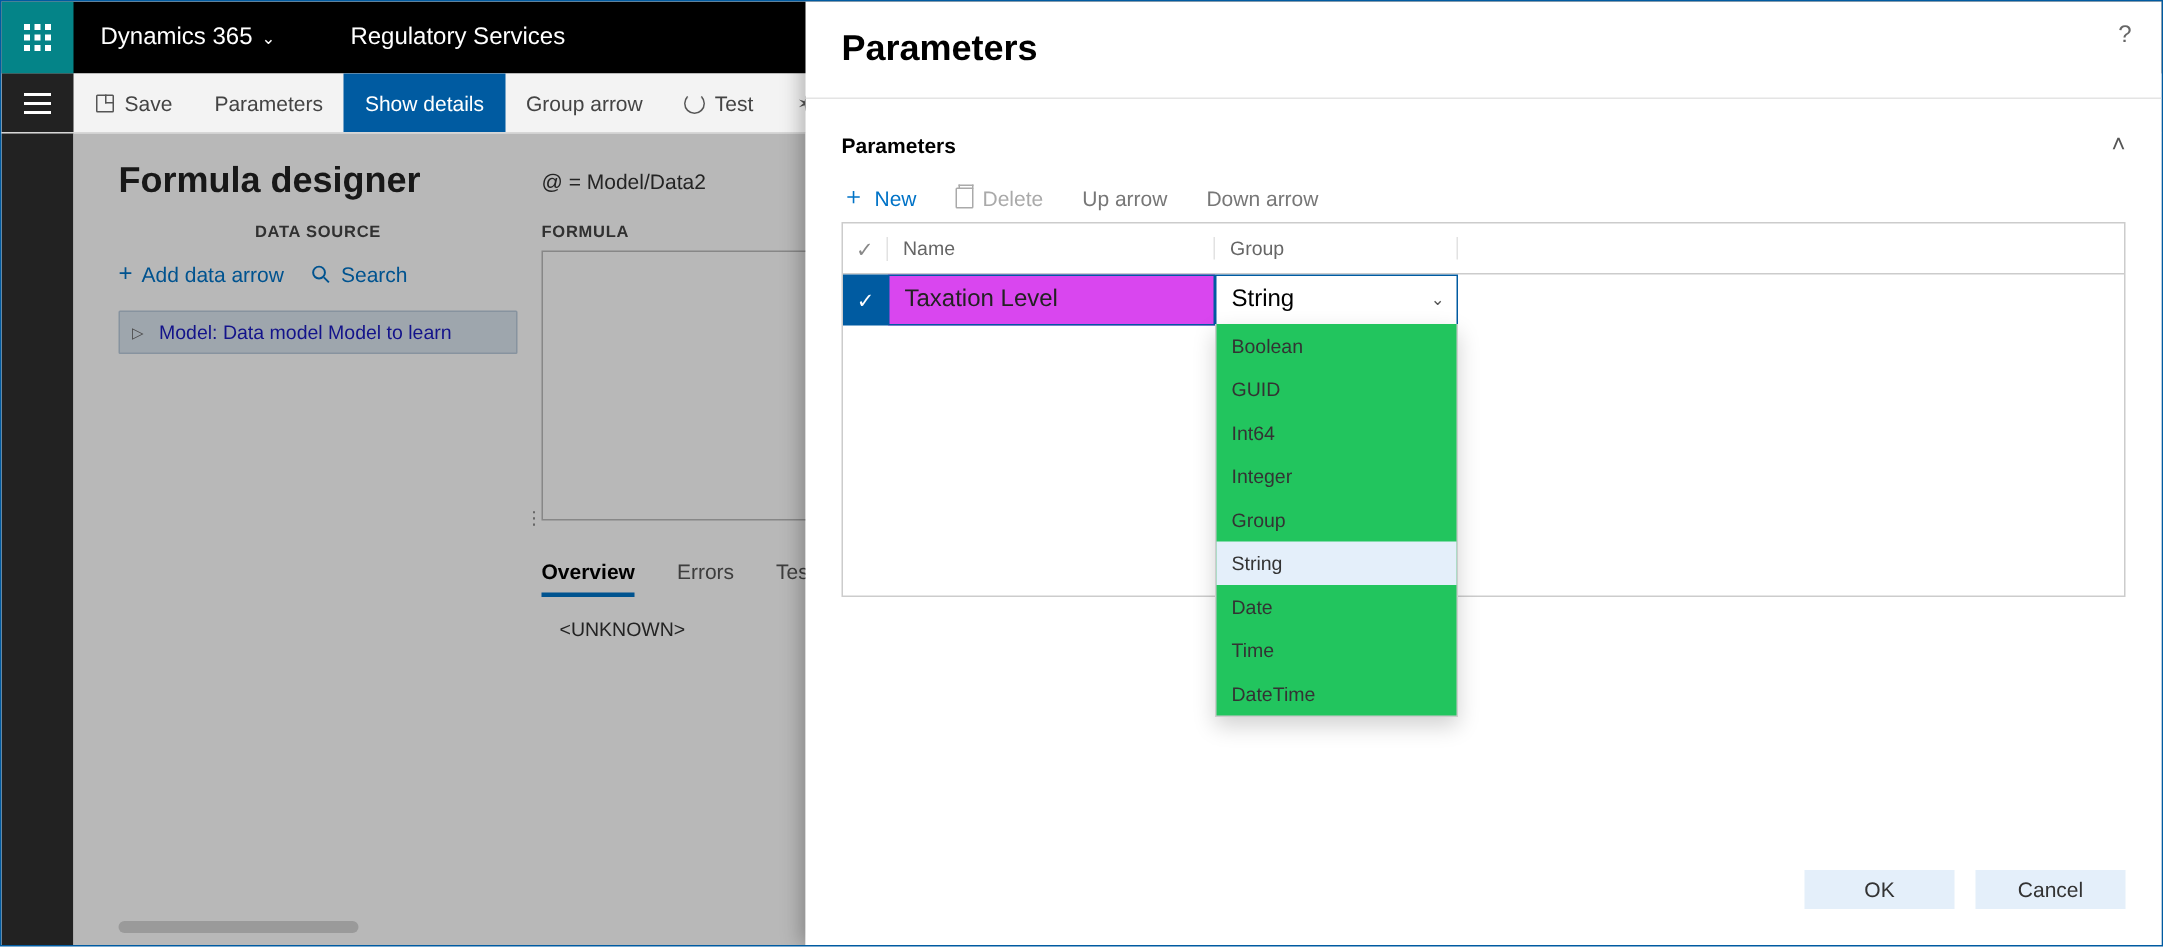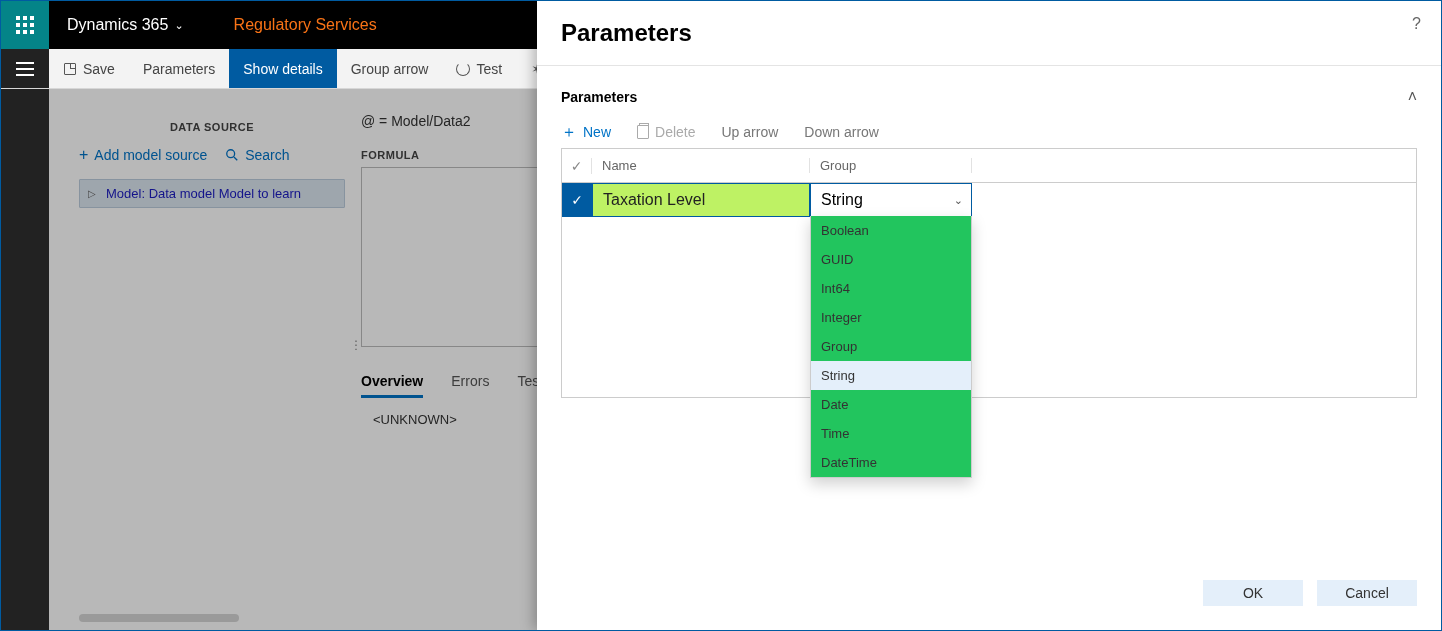--- a/index.html
+++ b/index.html
@@ -6,21 +6,21 @@
   html, body { width: 1442px; height: 631px; overflow: hidden; background: #fff; }
   body { position: relative; border: 1px solid #005ba1; }
 
   
   .titlebar { height: 48px; background: #000; color: #fff; display: flex; align-items: center; }
   .waffle { width: 48px; height: 48px; background: #048488; display:flex; align-items:center; justify-content:center; cursor:pointer;}
   .waffle-grid { display:grid; grid-template-columns: repeat(3,4px); grid-template-rows: repeat(3,4px); gap:3px;}
   .waffle-grid span { background:#fff; width:4px; height:4px;}
   .brand { padding:0 18px; font-size:16px; display:flex; align-items:center; gap:6px; }
   .brand-chevron { font-size:11px; }
-  .module { padding:0 32px; font-size:16px; color:#f97316; }
+  .module { padding:0 32px; font-size:16px; color:#ffffff; }
 
   
   .cmdrow { display:flex; height:40px; background:#f3f3f3; border-bottom:1px solid #d7d7d7; }
   .hamburger { width:48px; background:#222; color:#fff; display:flex; align-items:center; justify-content:center; cursor:pointer;}
   .hamburger-lines { width:18px; height:2px; background:#fff; position:relative;}
   .hamburger-lines::before,.hamburger-lines::after{content:"";position:absolute;left:0;width:18px;height:2px;background:#fff;}
   .hamburger-lines::before{top:-6px;} .hamburger-lines::after{top:6px;}
   .cmd { padding:0 14px; display:flex; align-items:center; gap:6px; font-size:14px; color:#444; cursor:pointer; }
   .cmd.active { background:#005ba1; color:#fff; }
   .ico { width:14px; height:14px; display:inline-flex; align-items:center; justify-content:center; }
@@ -72,21 +72,21 @@
   .tcmd.disabled{ color:#aaa;}
   .trash{ width:12px;height:14px;border:1.2px solid #aaa;border-radius:1px;position:relative;}
   .trash::before{content:"";position:absolute;top:-3px;left:1px;width:8px;height:2px;border:1.2px solid #aaa;border-bottom:none;}
   .grid{ border:1px solid #ccc; height:250px; position:relative; background:#fff;}
   .grid-head{ display:flex; height:34px; border-bottom:1px solid #ccc; font-size:13px; color:#666; align-items:center;}
   .col-check{ width:30px; display:flex; justify-content:center; align-items:center; border-right:1px solid #e2e2e2;}
   .col-name{ width:218px; padding-left:10px; display:flex; align-items:center; border-right:1px solid #e2e2e2;}
   .col-type{ width:162px; padding-left:10px; display:flex; align-items:center; border-right:1px solid #e2e2e2;}
   .grid-row{ display:flex; height:34px; align-items:stretch;}
   .grid-row .col-check{ background:#005ba1; color:#fff; border-right:none;}
-  .grid-row .col-name{ background:#bef264; border:1px solid #005ba1; color:#222;}
+  .grid-row .col-name{ background:#d946ef; border:1px solid #005ba1; color:#222;}
   .grid-row .col-type{ border:1px solid #005ba1; position:relative; background:#fff;}
   .type-value{ flex:1; display:flex; align-items:center;}
   .dd-arrow{ position:absolute; right:8px; top:50%; transform:translateY(-50%); font-size:11px; color:#555; cursor:pointer;}
   .check-mark{ font-size:14px; }
   .dropdown{ position:absolute; top:67px; left:248px; width:162px; border:1px solid #ccc; border-top:none; background:#22c55e; box-shadow:0 6px 14px rgba(0,0,0,.18); z-index:5;}
   .dd-item{ padding:7px 10px; font-size:13px; color:#333; cursor:pointer;}
   .dd-item.sel{ background:#e4effa;}
   .panel-footer{ position:absolute; bottom:24px; right:24px; display:flex; gap:14px;}
   .btn{ width:100px; height:26px; background:#e4effa; color:#333; font-size:14px; display:flex; align-items:center; justify-content:center; cursor:pointer;}
 
@@ -145,25 +145,26 @@
   <div class="cmd">
     <span class="ico tr-ico">✶</span>
     <span>Tran</span>
   </div>
 </div>
 
 <div class="leftrail"></div>
 
 <div class="main">
   <div class="left-pane">
+    <div class="page-title">Formula designer</div>
     <div class="subhdr">DATA SOURCE</div>
     <div class="ds-tools">
       <div class="ds-action">
         <span class="plus-ico">+</span>
-        <span>Add model source</span>
+        <span>Add data arrow</span>
       </div>
       <div class="ds-action">
         <svg class="search-ico-svg" viewBox="0 0 16 16">
             <circle cx="6.5" cy="6.5" r="4.5" fill="none" stroke="#0073c7" stroke-width="1.5"></circle>
             <line x1="10.2" y1="10.2" x2="14" y2="14" stroke="#0073c7" stroke-width="1.5"></line>
           </svg>
         <span>Search</span>
       </div>
     </div>
     <div class="model-item">

